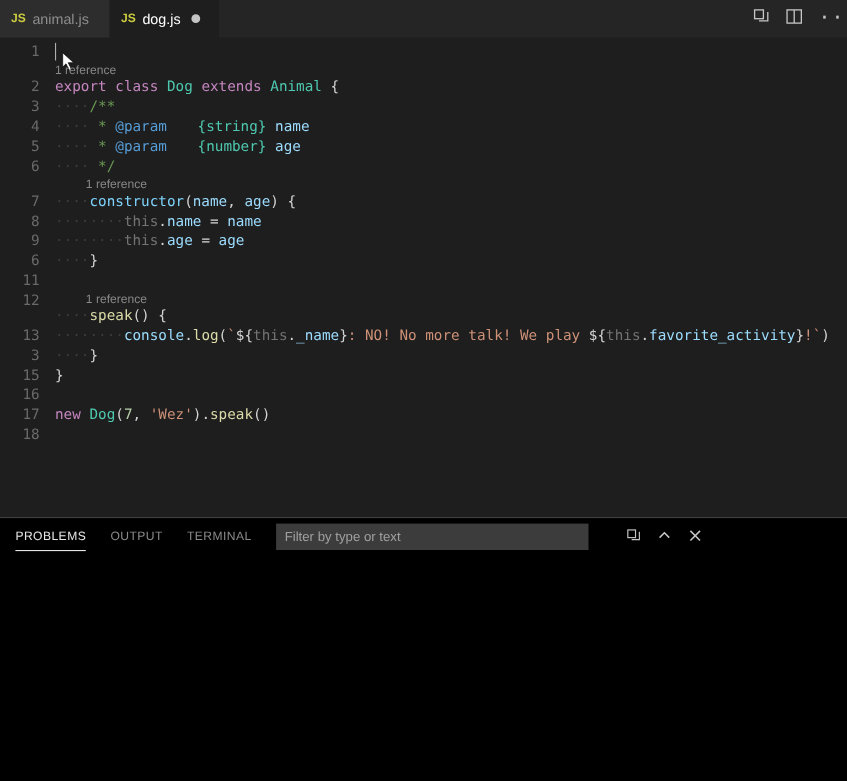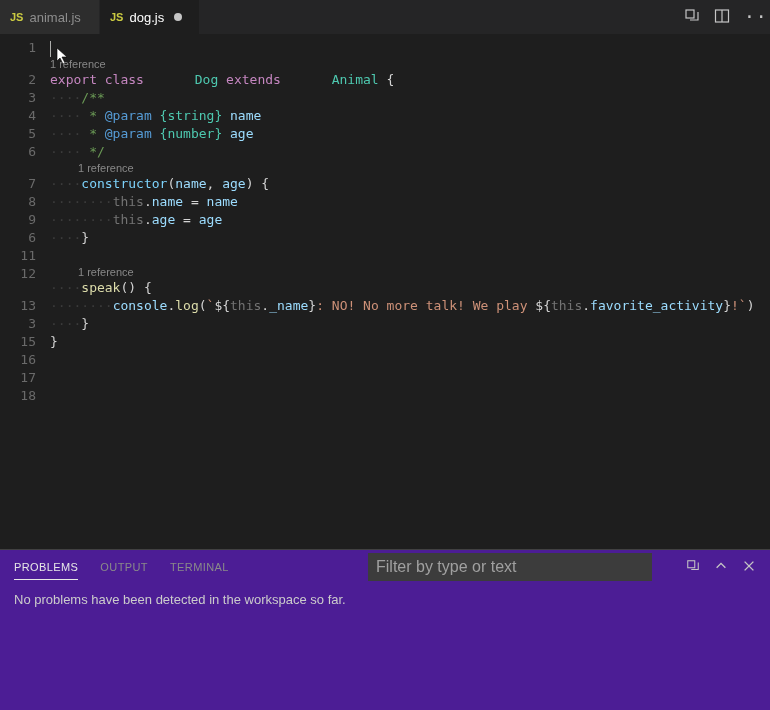--- a/index.html
+++ b/index.html
@@ -97,40 +97,40 @@
   .mouse-pointer {
     position: absolute;
     top: 12px; left: 56px;
     font-size: 14px;
     color: #fff;
     pointer-events: none;
   }
   .ws { color: #3b3b3b; }
   
   .tk-keyword  { color: #c586c0; }     
-  .tk-type     { color: #4ec9b0; margin-left: 43px; }     
+  .tk-type     { color: #4ec9b0; }     
   .tk-doccom   { color: #6a9955; }
   .tk-doctag   { color: #569cd6; }
-  .tk-doctype  { color: #4ec9b0; }
+  .tk-doctype  { color: #4ec9b0; margin-left: 20px; }
   .tk-ident    { color: #9cdcfe; }
   .tk-func     { color: #7dd3fc; }
   .tk-this     { color: #737373; }
   .tk-prop     { color: #9cdcfe; }
   .tk-num      { color: #b5cea8; }
   .tk-str      { color: #ce9178; }
   .tk-punct    { color: #d4d4d4; }
   .tk-member   { color: #dcdcaa; }
 
   
   .panel {
-    height: 161px;
-    background: #4c1d95;
+    height: 240px;
+    background: #000000;
     border-top: 1px solid #414141;
     display: flex;
-    flex-direction: column;
+    flex-direction: row;
   }
   .panel-tabs {
     height: 34px;
     display: flex;
     align-items: center;
     gap: 22px;
     padding: 0 14px;
     font-family: -apple-system, 'Segoe UI', sans-serif;
     font-size: 11px;
     letter-spacing: 0.4px;
@@ -146,21 +146,21 @@
   .panel-filter {
     flex: 0 0 284px;
     margin-left: auto;
   }
   .panel-filter input {
     width: 100%;
     background: #3c3c3c;
     border: none;
     color: #cccccc;
     padding: 5px 8px;
-    font-size: 16px;
+    font-size: 12px;
     outline: none;
   }
   .panel-filter input::placeholder { color: #a0a0a0; }
   .panel-actions {
     display: flex;
     align-items: center;
     gap: 14px;
     color: #c5c5c5;
     margin-left: 12px;
   }
@@ -246,20 +246,21 @@
     <div class="line"><span class="ws">········</span><span class="tk-this">this</span><span class="tk-punct">.</span><span class="tk-prop">name</span><span class="tk-punct"> = </span><span class="tk-ident">name</span></div>
     <div class="line"><span class="ws">········</span><span class="tk-this">this</span><span class="tk-punct">.</span><span class="tk-prop">age</span><span class="tk-punct"> = </span><span class="tk-ident">age</span></div>
     <div class="line"><span class="ws">····</span><span class="tk-punct">}</span></div>
     <div class="line"></div>
     <div class="codelens-line" style="padding-left:28px">1 reference</div>
     <div class="line"><span class="ws">····</span><span class="tk-member">speak</span><span class="tk-punct">() {</span></div>
     <div class="line"><span class="ws">········</span><span class="tk-ident">console</span><span class="tk-punct">.</span><span class="tk-member">log</span><span class="tk-punct">(</span><span class="tk-str">`</span><span class="tk-punct">${</span><span class="tk-this">this</span><span class="tk-punct">.</span><span class="tk-prop">_name</span><span class="tk-punct">}</span><span class="tk-str">: NO! No more talk! We play </span><span class="tk-punct">${</span><span class="tk-this">this</span><span class="tk-punct">.</span><span class="tk-prop">favorite_activity</span><span class="tk-punct">}</span><span class="tk-str">!</span><span class="tk-str">`</span><span class="tk-punct">)</span></div>
     <div class="line"><span class="ws">····</span><span class="tk-punct">}</span></div>
     <div class="line"><span class="tk-punct">}</span></div>
     <div class="line"></div>
+    <div class="line"><span class="tk-keyword">new</span> <span class="tk-type">Dog</span><span class="tk-punct">(</span><span class="tk-num">7</span><span class="tk-punct">, </span><span class="tk-str">'Wez'</span><span class="tk-punct">).</span><span class="tk-member">speak</span><span class="tk-punct">()</span></div>
   </div>
 </div>
 
 <div class="panel">
   <div class="panel-tabs">
     <span class="panel-tab active">PROBLEMS</span>
     <span class="panel-tab">OUTPUT</span>
     <span class="panel-tab">TERMINAL</span>
     <div class="panel-filter">
       <input type="text" placeholder="Filter by type or text" style="">
@@ -277,16 +278,13 @@
           </svg>
       </span>
       <span>
         <svg viewBox="0 0 16 16" stroke="currentColor" stroke-width="1.6">
             <line x1="3" y1="3" x2="13" y2="13"></line>
             <line x1="13" y1="3" x2="3" y2="13"></line>
           </svg>
       </span>
     </div>
   </div>
-  <div class="panel-body">
-    <span>No problems have been detected in the workspace so far.</span>
-  </div>
 </div>
 
 </body></html>

